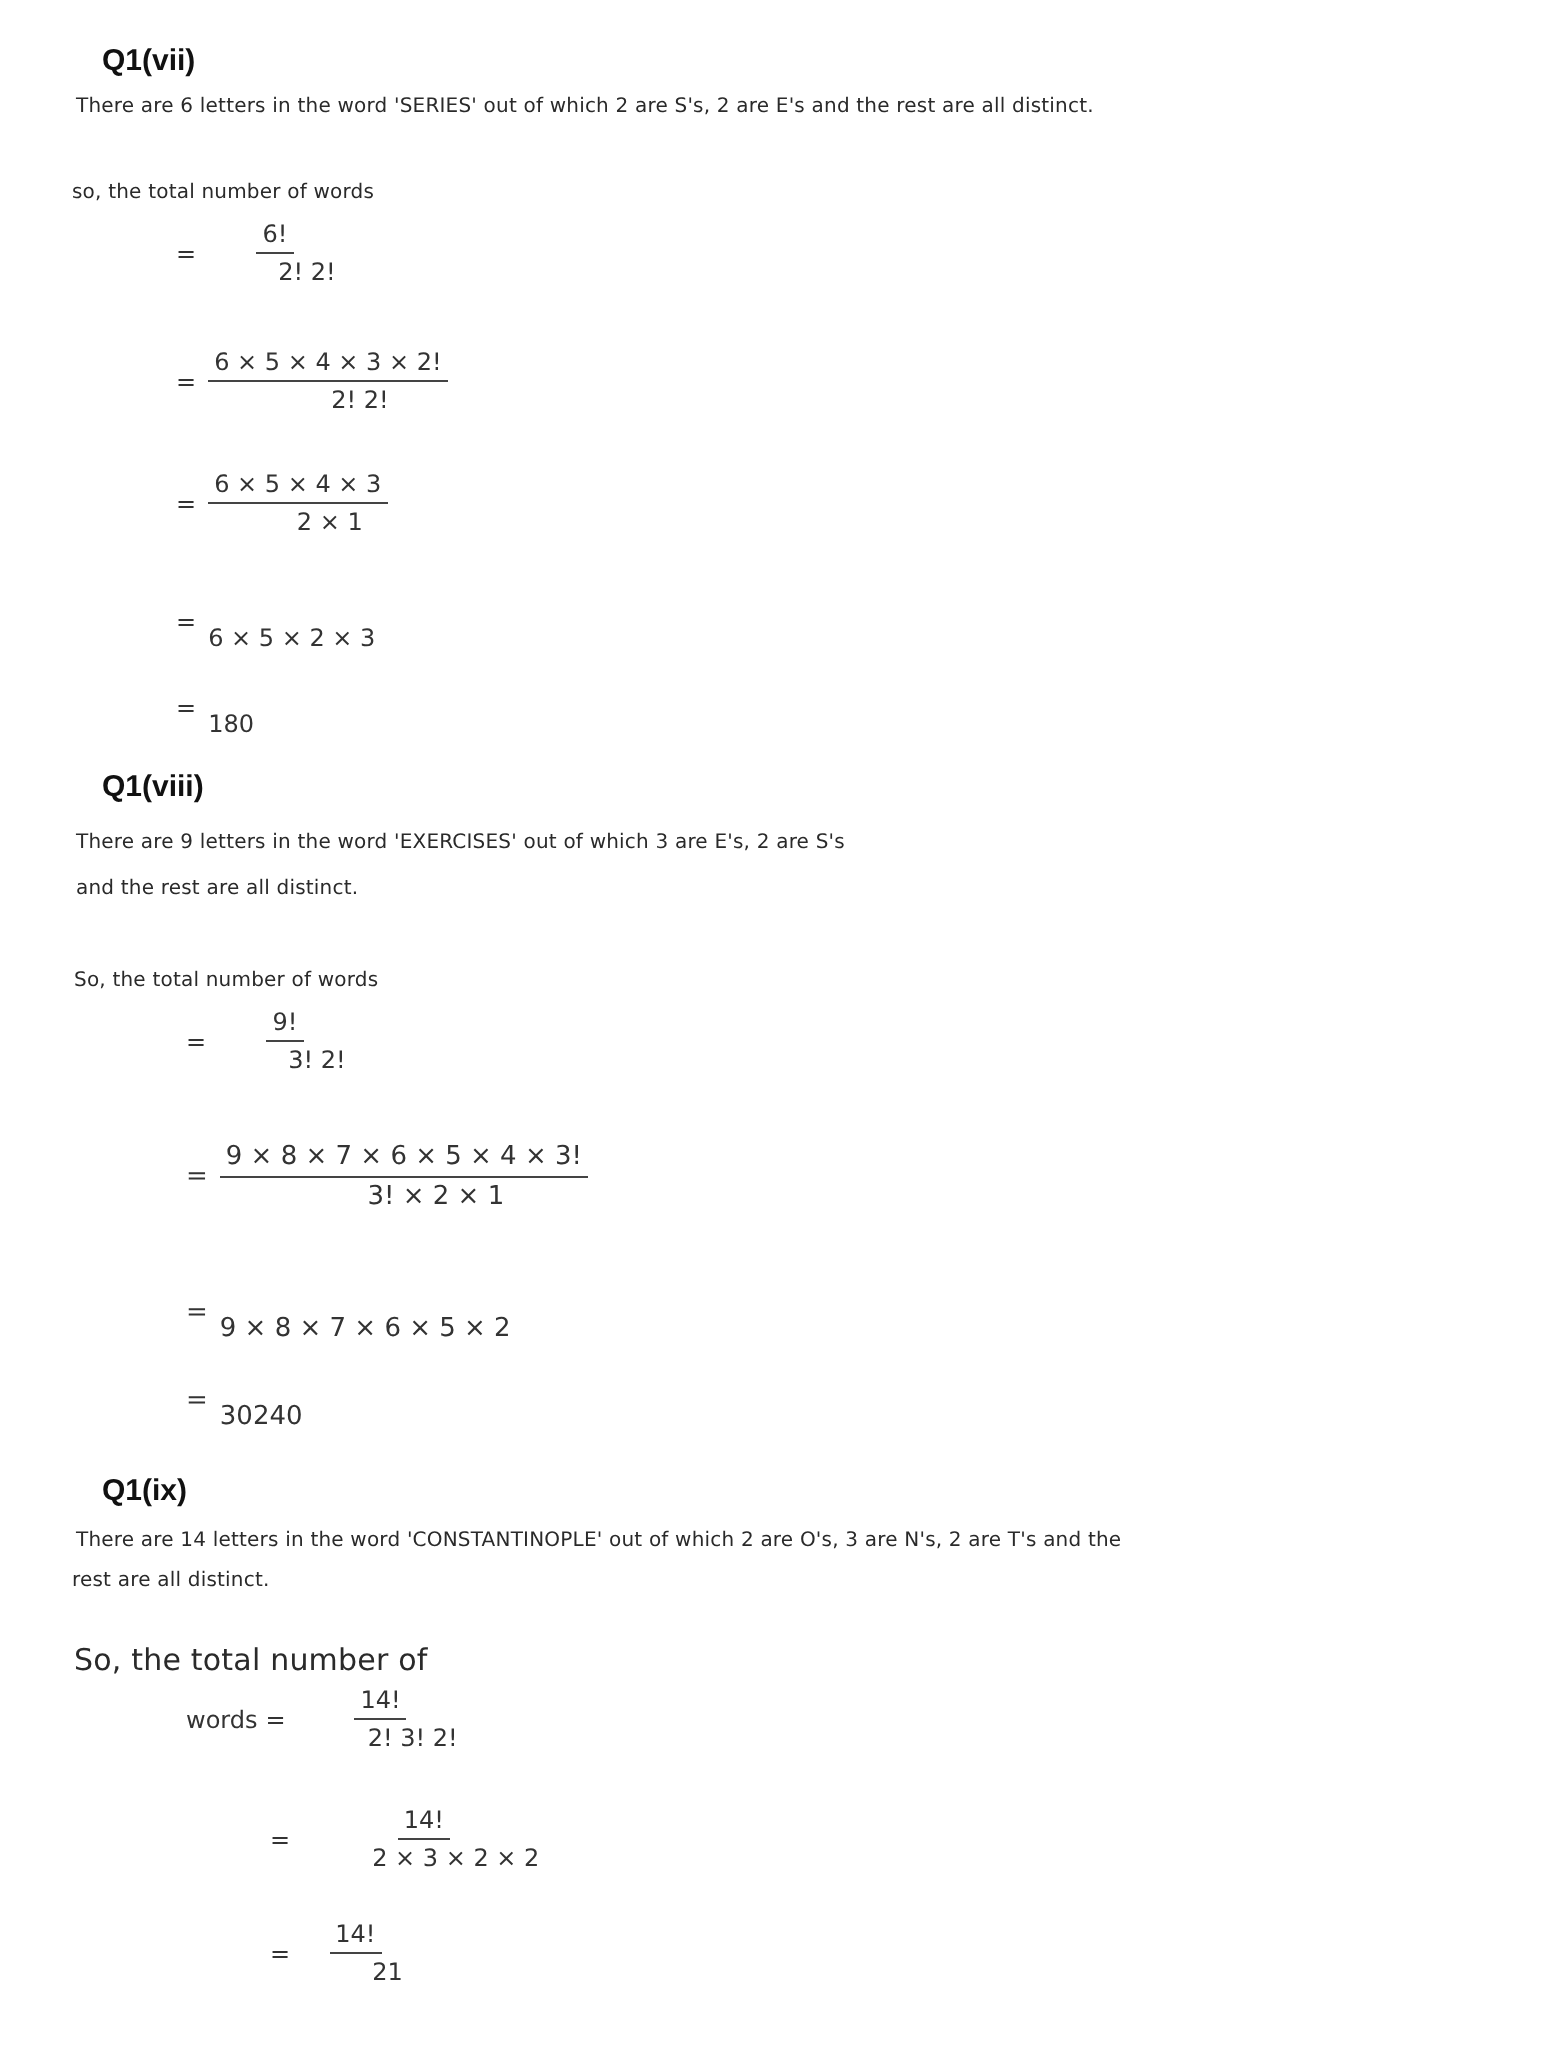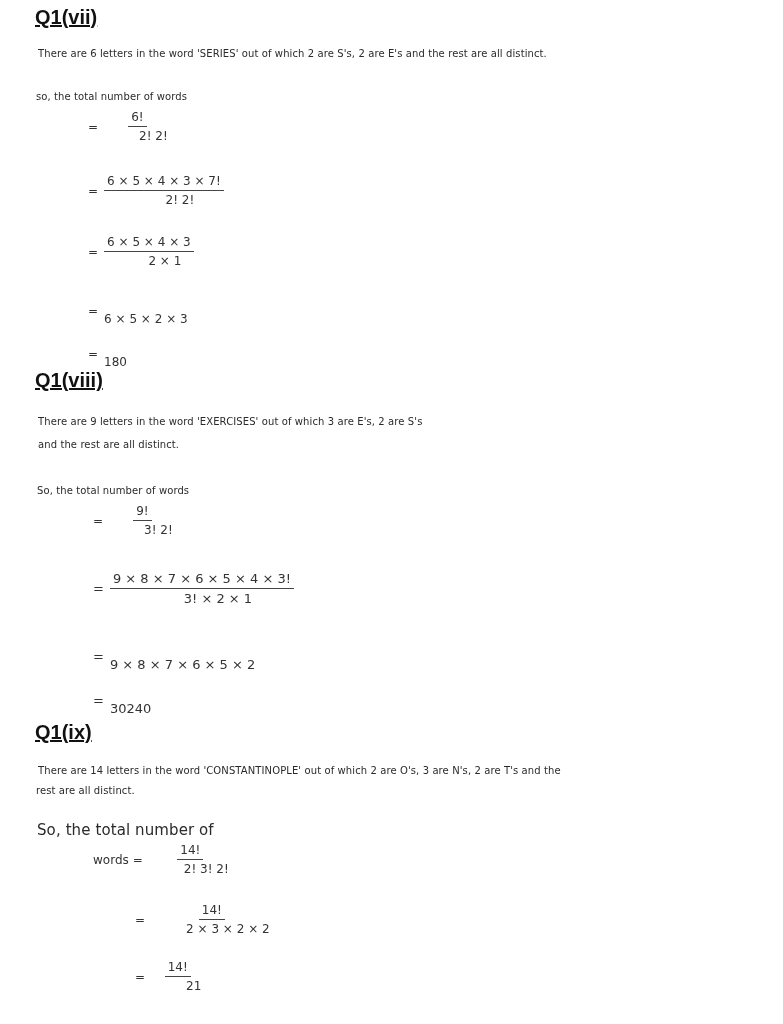--- a/index.html
+++ b/index.html
@@ -13,24 +13,23 @@
       position: relative;
       overflow: hidden;
       color: #222222;
       font-family: "DejaVu Sans", sans-serif;
     }
     .heading {
       position: absolute;
       left: 35px;
       font-family: "Liberation Sans", sans-serif;
       font-weight: bold;
-      font-size: 20px;
+      font-size: 15px;
       color: #111111;
-      margin: 0;
-      text-decoration: underline;
+      margin: 16px;
     }
     .para {
       position: absolute;
       left: 38px;
       font-family: "DejaVu Sans", sans-serif;
       font-size: 10px;
       line-height: 23px;
       color: #2a2a2a;
       letter-spacing: 0.1px;
       margin: 0;
@@ -81,21 +80,21 @@
   <span class="eq">=</span>
   <span class="frac">
     <span class="num">6!</span>
     <span class="den">2!  2!</span>
   </span>
 </div>
 
 <div class="step" style="left:88px; top:174px;">
   <span class="eq">=</span>
   <span class="frac">
-    <span class="num">6 × 5 × 4 × 3 × 7!</span>
+    <span class="num">6 × 5 × 4 × 3 × 2!</span>
     <span class="den">2!  2!</span>
   </span>
 </div>
 
 <div class="step" style="left:88px; top:235px;">
   <span class="eq">=</span>
   <span class="frac">
     <span class="num">6 × 5 × 4 × 3</span>
     <span class="den">2 × 1</span>
   </span>

